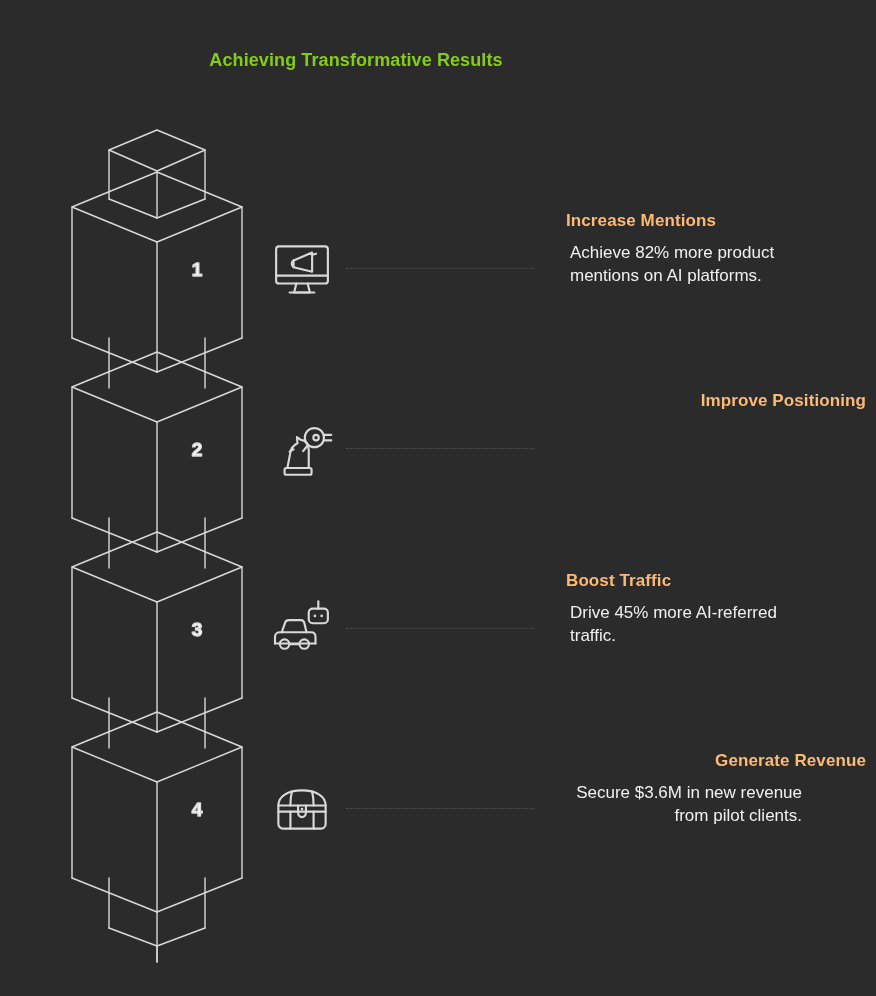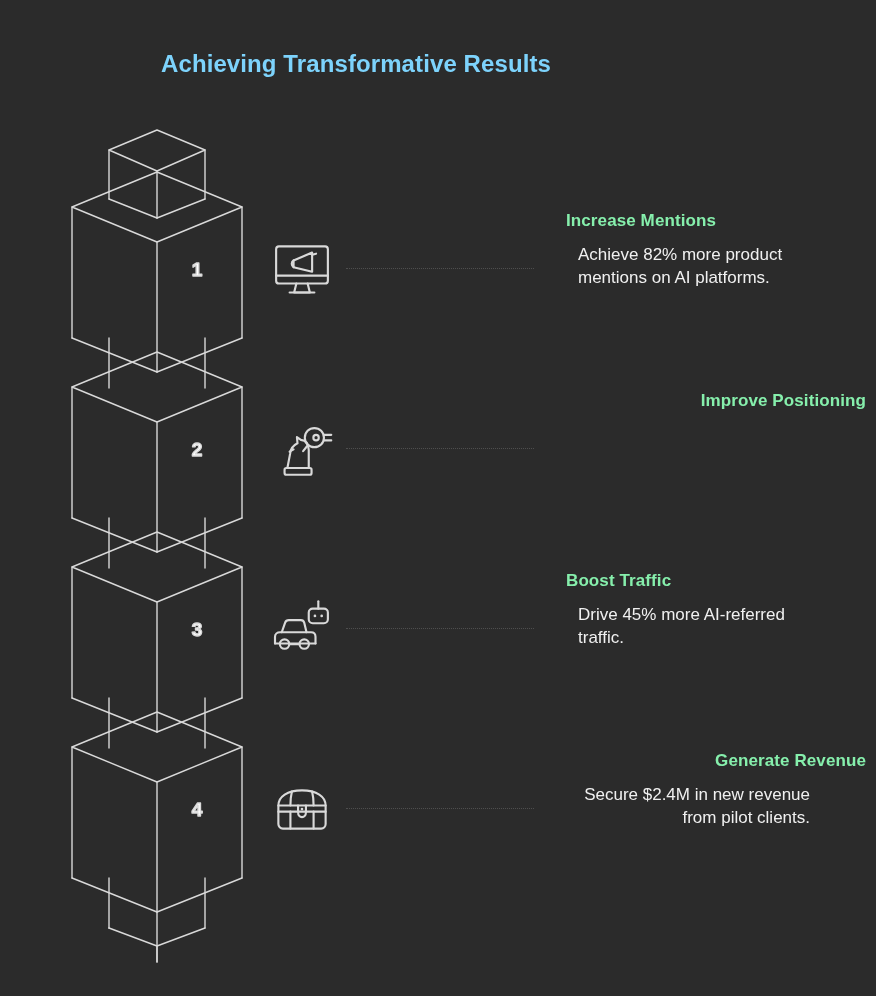--- a/index.html
+++ b/index.html
@@ -18,22 +18,22 @@
     -webkit-font-smoothing: antialiased;
   }
 
   
   .page-title {
     position: absolute;
     top: 50px;
     left: 0;
     width: 712px;
     text-align: center;
-    color: #7dd3fc;
-    font-size: 24px;
+    color: #84cc16;
+    font-size: 18px;
     font-weight: bold;
     letter-spacing: 0.1px;
   }
 
   
   .tower {
     position: absolute;
     left: 0;
     top: 0;
     width: 300px;
@@ -83,33 +83,33 @@
     border-top: 1px dotted #4e4e4e;
   }
 
   .row-text {
     position: absolute;
     left: 308px;
     top: 0;
     width: 300px;
   }
   .row-title {
-    color: #86efac;
+    color: #fdba74;
     font-size: 17px;
     font-weight: bold;
     line-height: 22px;
     margin: 0 0 10px 0;
     letter-spacing: 0.1px;
   }
   .row-desc {
     color: #f0f0f0;
     font-size: 17px;
     font-weight: normal;
     line-height: 22.5px;
-    margin: 12px;
+    margin: 4px;
     max-width: 232px;
   }
 </style>
 </head>
 <body>
 
 <div class="page-title">Achieving Transformative Results</div>
 
 <div class="tower">
   <svg width="300" height="996" viewBox="0 0 300 996" aria-hidden="true">
@@ -284,15 +284,15 @@
       <path d="M21.7 33.5 V48.5"></path>
       <path d="M42.3 33.5 V48.5"></path>
 
       <path d="M28.5 28 L28.5 34 C28.5 36.6 30.1 38.3 32 38.3 C33.9 38.3 35.5 36.6 35.5 34 L35.5 28"></path>
       <circle cx="32" cy="31.2" r="1.2" fill="#d9d9d9" stroke="none"></circle>
     </svg>
   </div>
   <div class="leader"></div>
   <div class="row-text">
     <p class="row-title">Generate Revenue</p>
-    <p class="row-desc">Secure $2.4M in new revenue from pilot clients.</p>
+    <p class="row-desc">Secure $3.6M in new revenue from pilot clients.</p>
   </div>
 </div>
 
 </body></html>

